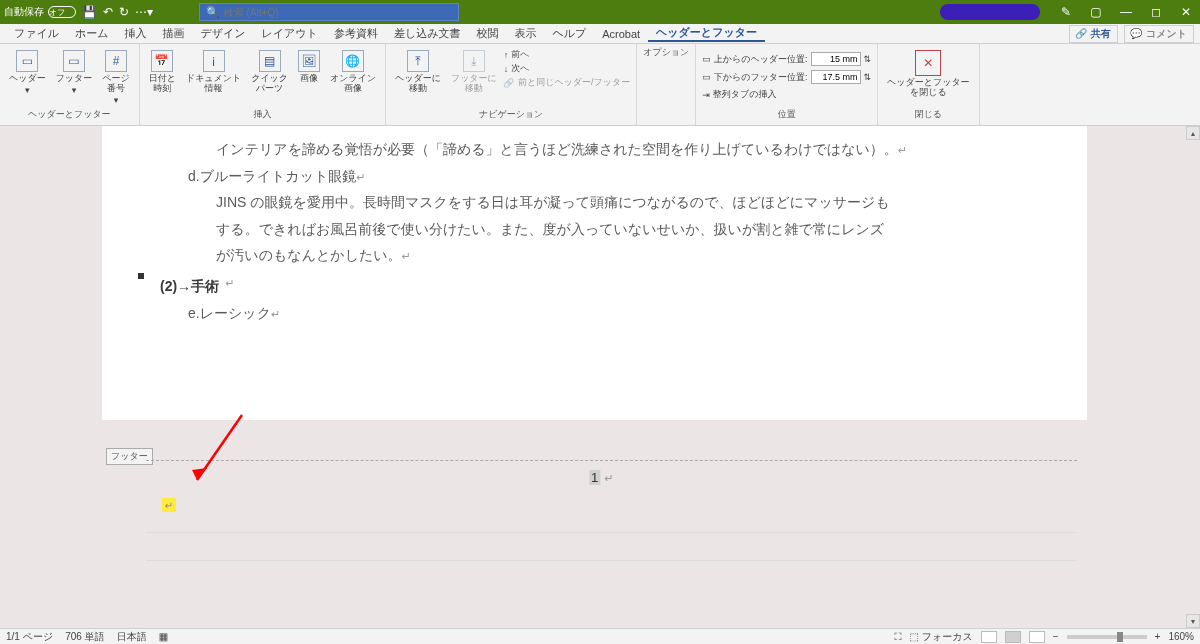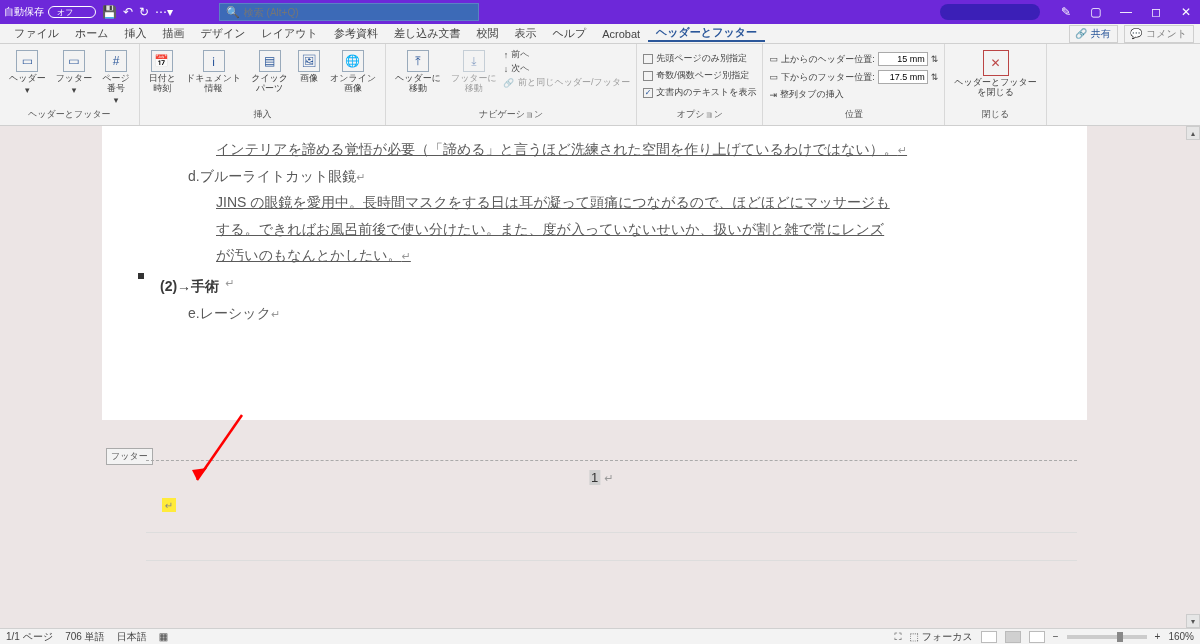--- a/index.html
+++ b/index.html
@@ -1,33 +1,33 @@
 <!DOCTYPE html>
 <html><head>
 <meta charset="utf-8">
 <style>
 * { margin: 0; padding: 0; box-sizing: border-box; font-family: "Yu Gothic UI", "Meiryo", sans-serif; }
 body { width: 1200px; height: 644px; background: #f3f3f3; overflow: hidden; font-size: 11px; }
 
-.titlebar { height: 24px; background: #6d28d9; color: #fff; display: flex; align-items: center; padding: 0 4px; gap: 6px; }
+.titlebar { height: 24px; background: #4d7c0f; color: #fff; display: flex; align-items: center; padding: 0 4px; gap: 6px; }
 .titlebar .autosave { display: flex; align-items: center; gap: 4px; font-size: 10px; }
-.titlebar .toggle { width: 48px; height: 12px; border: 1px solid #fff; border-radius: 6px; display: flex; align-items: center; padding: 0 8px; font-size: 8px; }
+.titlebar .toggle { width: 28px; height: 12px; border: 1px solid #fff; border-radius: 6px; display: flex; align-items: center; padding: 0 0; font-size: 8px; }
 .titlebar .qat { display: flex; gap: 6px; align-items: center; }
 .titlebar .qat-btn { color: #fff; cursor: pointer; font-size: 12px; }
 .titlebar .doc-title { margin-left: 20px; font-size: 11px; }
 .titlebar .search-box { margin-left: 40px; width: 260px; height: 18px; background: #3c6ab7; border: 1px solid #5a82c4; display: flex; align-items: center; padding: 0 6px; gap: 4px; color: #cfd9ed; }
 .titlebar .search-box input { background: transparent; border: none; color: #cfd9ed; font-size: 10px; flex: 1; outline: none; }
 .titlebar .user-badge { width: 100px; height: 16px; background: #3b1fb7; border-radius: 8px; margin-left: auto; }
 .titlebar .win-btns { display: flex; gap: 10px; margin-left: 10px; }
 .titlebar .win-btn { width: 20px; text-align: center; cursor: pointer; font-size: 12px; }
 
 .menubar { height: 20px; background: #f3f3f3; display: flex; align-items: center; padding: 0 6px; border-bottom: 1px solid #d0d0d0; }
 .menubar .tab { padding: 0 8px; color: #444; cursor: pointer; font-size: 11px; }
 .menubar .tab.active { color: #2b579a; border-bottom: 2px solid #2b579a; font-weight: bold; }
-.menubar .right { margin-left: auto; display: flex; gap: 6px; }
+.menubar .right { margin-left: auto; display: flex; gap: 6px; font-weight: bold; }
 .menubar .share-btn { border: 1px solid #cfcfcf; padding: 1px 6px; font-size: 10px; color: #2b579a; }
 .menubar .comment-btn { border: 1px solid #cfcfcf; padding: 1px 6px; font-size: 10px; color: #888; }
 
 .ribbon { height: 82px; background: #f3f3f3; border-bottom: 1px solid #cfcfcf; display: flex; position: relative; }
 .group { border-right: 1px solid #d8d8d8; padding: 2px 6px; display: flex; flex-direction: column; }
 .group-body { flex: 1; display: flex; align-items: flex-start; gap: 4px; padding-top: 2px; }
 .group-label { font-size: 9px; color: #555; text-align: center; padding-bottom: 2px; }
 .rb-btn { display: flex; flex-direction: column; align-items: center; gap: 2px; cursor: pointer; padding: 2px 3px; }
 .rb-btn .icon { width: 22px; height: 22px; display: flex; align-items: center; justify-content: center; border: 1px solid #9ab; color: #2b579a; font-size: 12px; }
 .rb-btn .lbl { font-size: 9px; color: #444; line-height: 1.1; text-align: center; white-space: nowrap; }
@@ -36,21 +36,21 @@
 .rb-chk { width: 10px; height: 10px; border: 1px solid #888; display: inline-flex; align-items: center; justify-content: center; font-size: 8px; color: #2b579a; }
 .rb-input { width: 50px; height: 14px; border: 1px solid #aaa; font-size: 9px; padding: 0 2px; text-align: right; }
 .close-hf .icon { border: 1px solid #b44; color: #b44; width: 26px; height: 26px; }
 
 .canvas { position: absolute; top: 126px; left: 0; right: 0; bottom: 16px; background: #ece5e5; overflow: hidden; }
 .page { position: absolute; top: 0; left: 102px; width: 985px; height: 294px; background: #fff; }
 .page-content { padding: 10px 50px 0 100px; color: #3a3a3a; font-size: 14px; line-height: 1.9; font-family: "Yu Mincho", serif; }
 .page-content .para { text-indent: 0; }
 .page-content .heading { font-size: 14px; margin-top: 4px; display: flex; gap: 6px; }
 .page-content .subhead { font-size: 14px; color: #5a5a5a; }
-.page-content .body-indent { padding-left: 14px; color: #5a5a5a; text-decoration: underline; }
+.page-content .body-indent { padding-left: 14px; color: #5a5a5a; }
 .bullet { display: inline-block; width: 6px; height: 6px; background: #333; margin-right: 10px; vertical-align: middle; }
 .ret { color: #999; font-size: 11px; }
 
 .footer-zone { position: absolute; top: 294px; left: 102px; width: 985px; height: 200px; background: #ece5e5; }
 .footer-label { position: absolute; top: 28px; left: 4px; border: 1px solid #aaa; background: #f3f3f3; font-size: 9px; padding: 1px 4px; color: #555; }
 .footer-dashed { position: absolute; top: 40px; left: 44px; right: 10px; border-top: 1px dashed #aaa; }
 .page-number { position: absolute; top: 50px; left: 50%; transform: translateX(-50%); font-size: 13px; color: #333; background: #d0d0d0; padding: 0 2px; }
 .page-number-ret { position: absolute; top: 52px; left: 51%; color: #999; font-size: 11px; }
 .highlight-mark { position: absolute; top: 78px; left: 60px; width: 14px; height: 14px; background: #ffeb3b; display: flex; align-items: center; justify-content: center; color: #888; font-size: 10px; }
 .footer-line { position: absolute; left: 44px; right: 10px; border-top: 1px solid #ddd; }
@@ -192,36 +192,20 @@
         <div class="rb-row" style="opacity:.5">
             <span class="icon sm">🔗</span>
             <span>前と同じヘッダー/フッター</span>
           </div>
       </div>
     </div>
     <div class="group-label">ナビゲーション</div>
   </div>
 
   <div class="group">
-    <div class="group-body">
-      <div class="rb-col" style="gap:4px;padding-top:4px">
-        <div class="rb-row">
-            <span class="rb-chk"></span>
-            <span>先頭ページのみ別指定</span>
-          </div>
-        <div class="rb-row">
-            <span class="rb-chk"></span>
-            <span>奇数/偶数ページ別指定</span>
-          </div>
-        <div class="rb-row">
-            <span class="rb-chk">✓</span>
-            <span>文書内のテキストを表示</span>
-          </div>
-      </div>
-    </div>
     <div class="group-label">オプション</div>
   </div>
 
   <div class="group">
     <div class="group-body">
       <div class="rb-col" style="gap:4px;padding-top:4px">
         <div class="rb-row">
             <span class="icon sm">▭</span>
             <span>上からのヘッダー位置:</span>
             <input class="rb-input" value="15 mm" style="">

